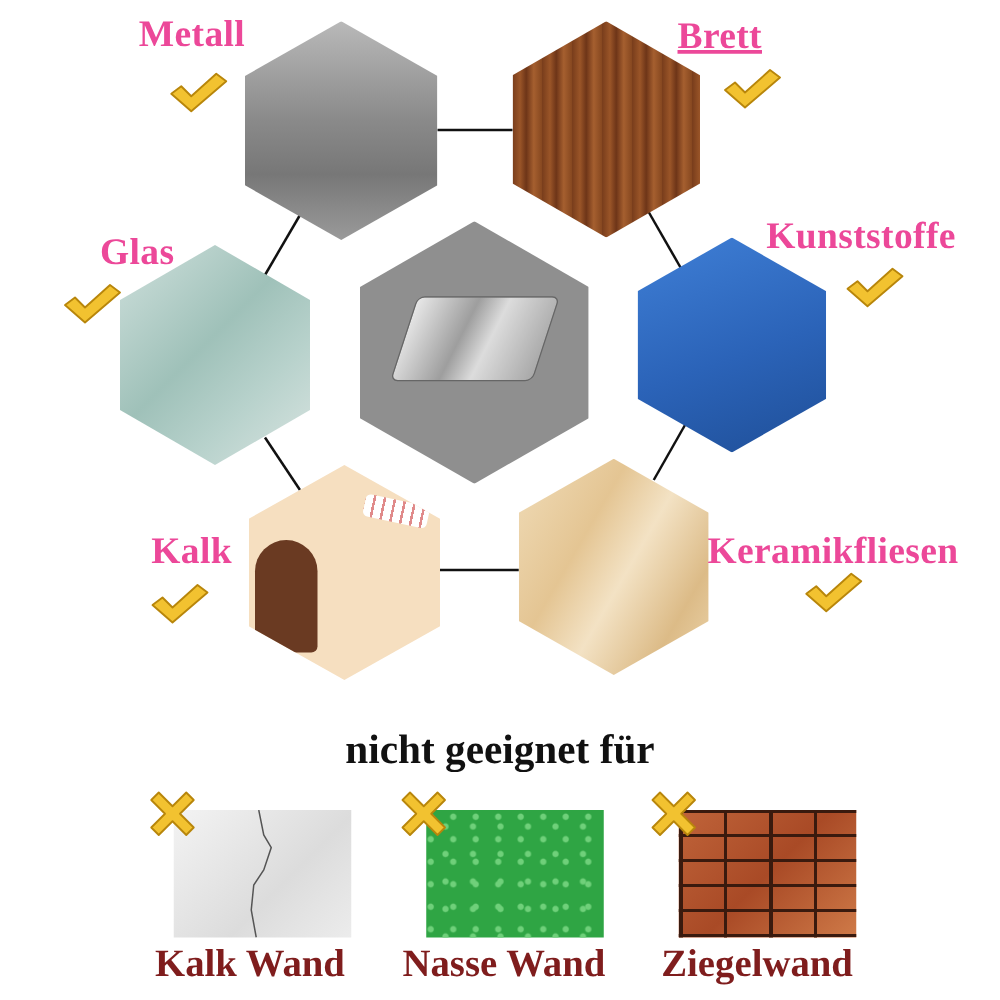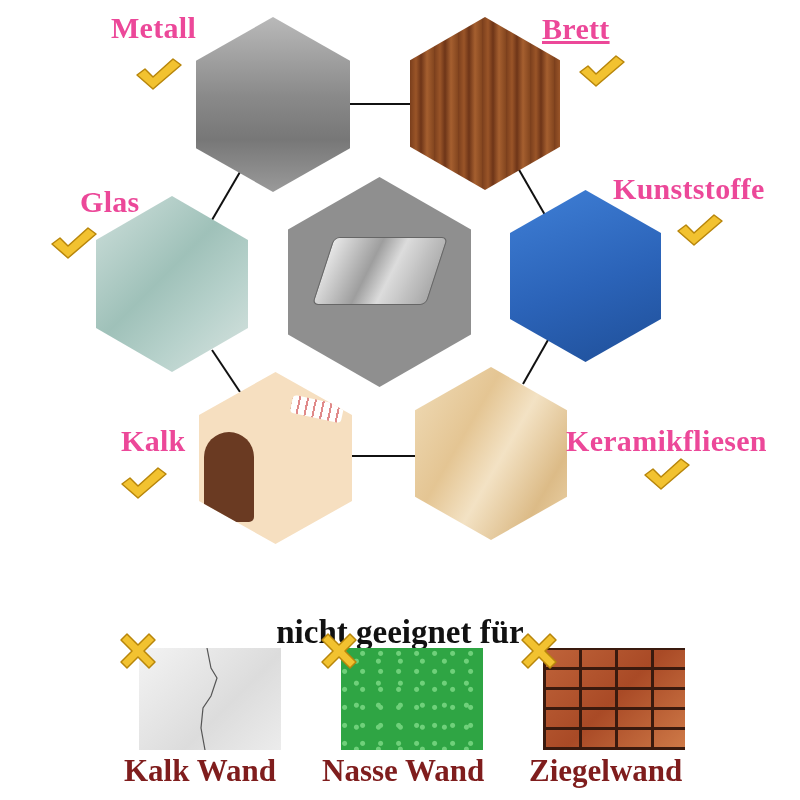--- a/index.html
+++ b/index.html
@@ -5,21 +5,21 @@
   html, body { margin:0; padding:0; background:#ffffff; }
   body { width:800px; height:800px; position:relative; overflow:hidden;
          font-family:"Liberation Serif","DejaVu Serif",serif; }
   .label { position:absolute; font-weight:bold; color:#ec4899; font-size:30px; letter-spacing:0.3px; white-space:nowrap; }
   .hex { position:absolute; clip-path:polygon(50% 0%,100% 25%,100% 75%,50% 100%,0% 75%,0% 25%); }
   .check { position:absolute; width:48px; height:36px; }
   .xmark { position:absolute; width:42px; height:42px; }
   svg.lines { position:absolute; left:0; top:0; }
   .swatch { position:absolute; }
   .bottom-label { position:absolute; font-weight:bold; color:#7f1d1d; font-size:31px; white-space:nowrap; }
-  .title { position:absolute; font-weight:bold; color:#111; font-size:33px; left:0; width:800px; text-align:center; top:582px;margin-top:32px; }
+  .title { position:absolute; font-weight:bold; color:#111; font-size:33px; left:0; width:800px; text-align:center; top:582px; }
 </style>
 </head>
 <body>
 
 <svg class="lines" width="800" height="600">
   <line x1="350" y1="104" x2="410" y2="104" stroke="#111" stroke-width="2"></line>
   <line x1="240" y1="172" x2="212" y2="220" stroke="#111" stroke-width="2"></line>
   <line x1="518" y1="168" x2="545" y2="215" stroke="#111" stroke-width="2"></line>
   <line x1="212" y1="350" x2="240" y2="392" stroke="#111" stroke-width="2"></line>
   <line x1="548" y1="340" x2="523" y2="384" stroke="#111" stroke-width="2"></line>

